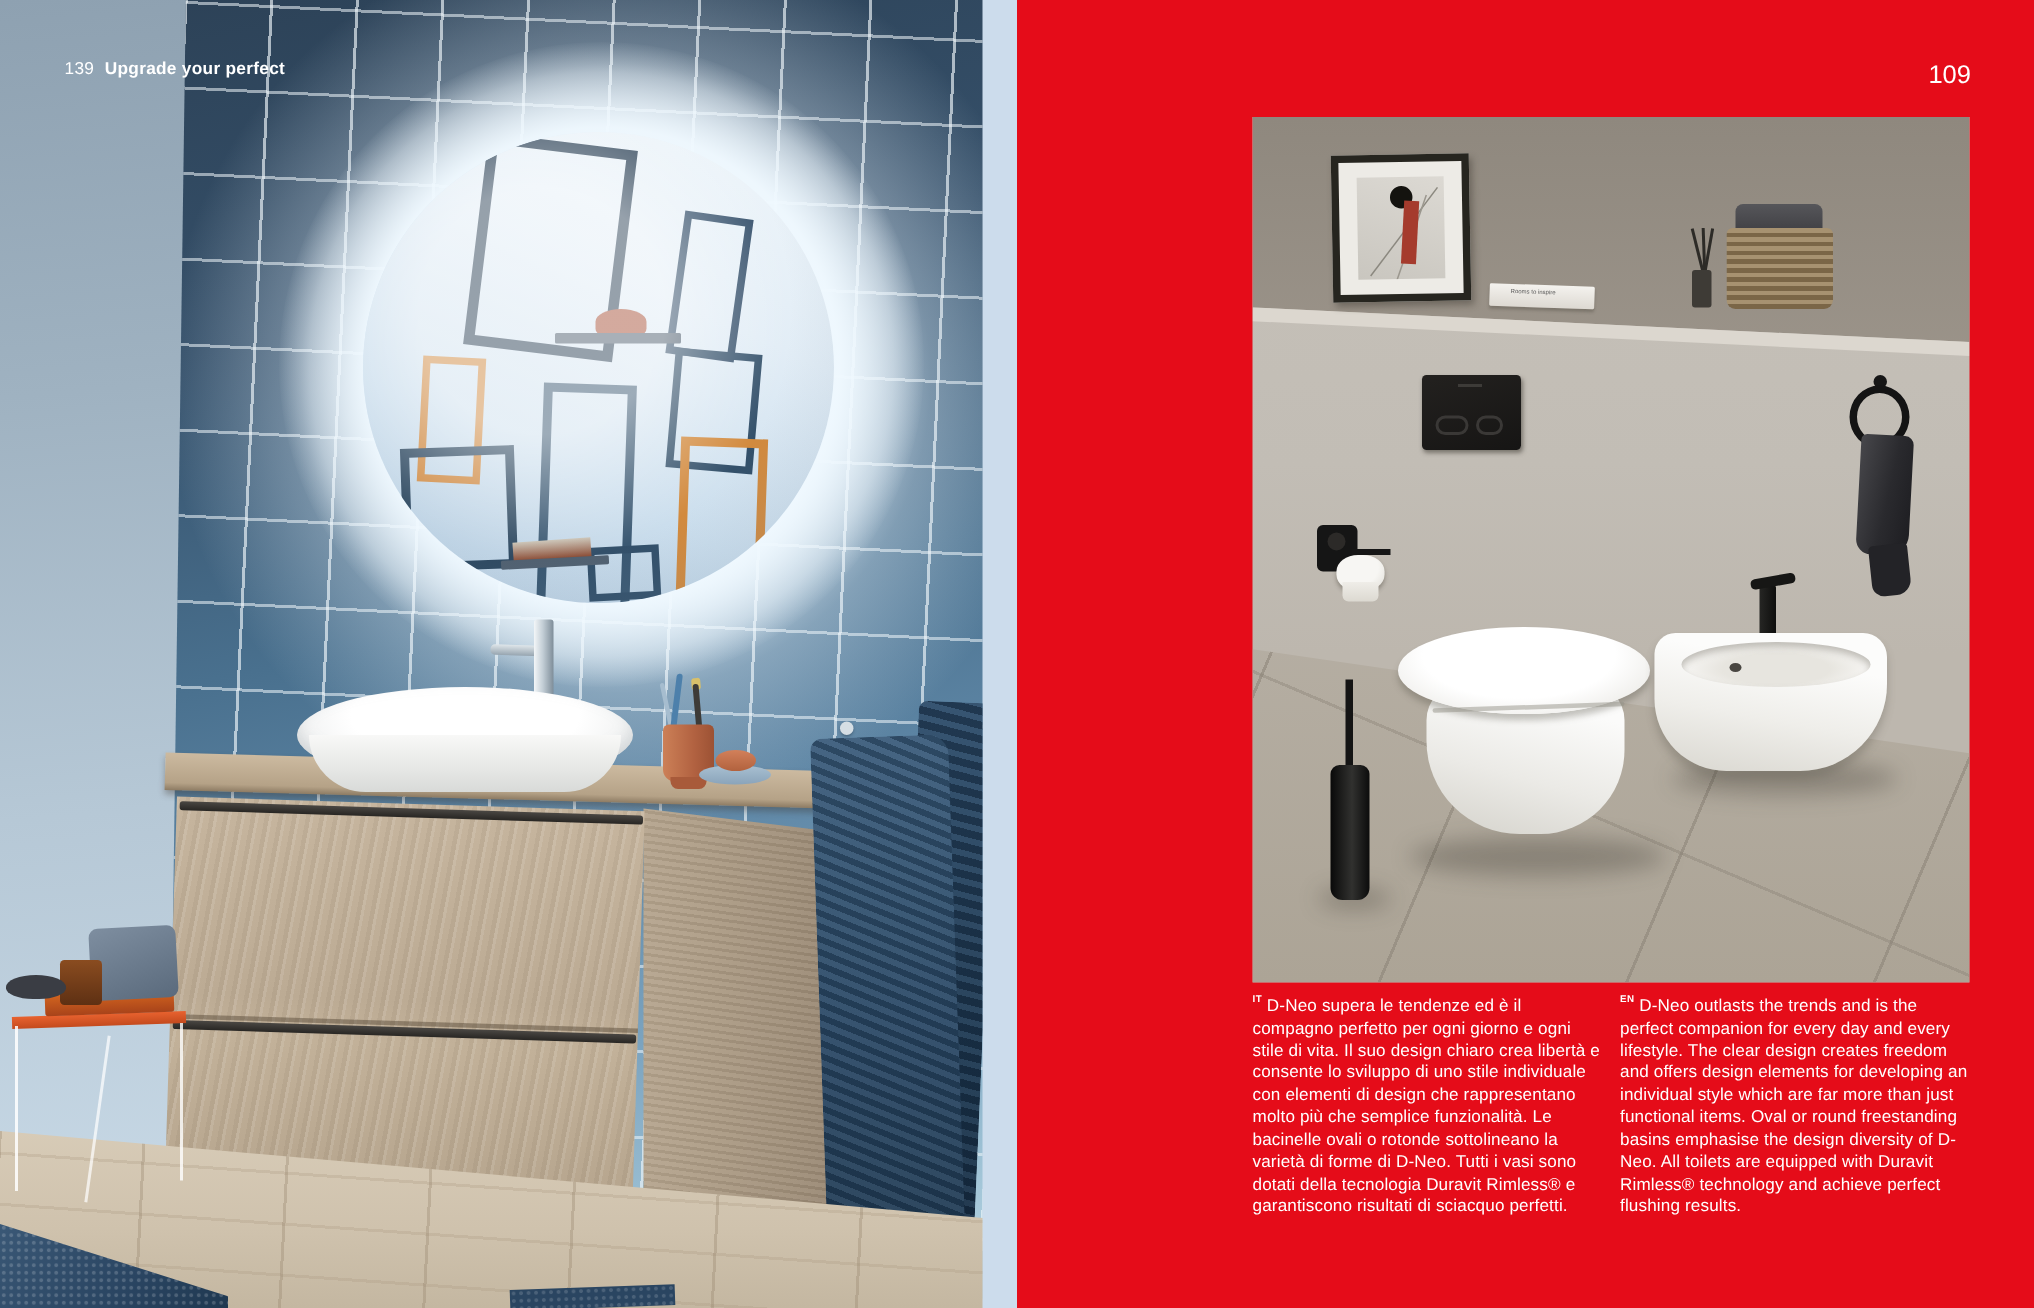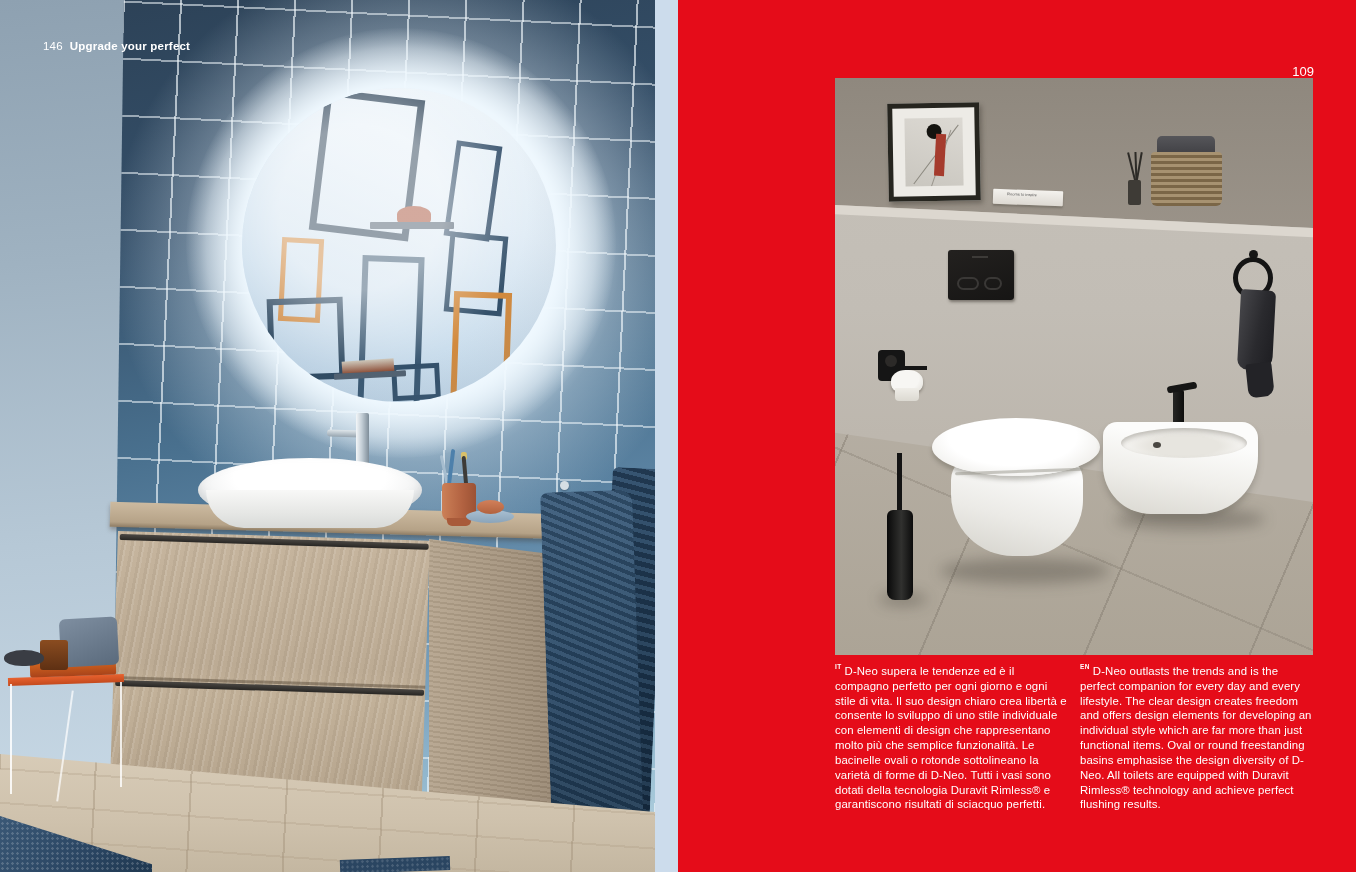--- a/index.html
+++ b/index.html
@@ -87,21 +87,21 @@
     background-size:5px 5px, 100% 100%; }
   .rug2 { left:340px; top:858px; width:110px; height:14px; transform:rotate(-2deg);
     background:radial-gradient(rgba(255,255,255,.15) 1px, rgba(0,0,0,0) 1.5px), #2a4561; background-size:5px 5px,100% 100%; }
 
   
   .page-right { left:678px; top:0; width:678px; height:872px; }
 
   .running-head { left:43px; top:40px; font-size:11.5px; color:#fff; letter-spacing:.2px; }
   .running-head .num { font-weight:400; margin-right:7px; }
   .running-head .ttl { font-weight:700; }
-  .pagenum-right { right:42px; top:40px; font-size:13px; color:#fff;margin-top:24px; }
+  .pagenum-right { right:42px; top:40px; font-size:17px; color:#fff; }
 
   
   .photo-right { left:835px; top:78px; width:478px; height:577px; overflow:hidden;
     background:linear-gradient(180deg,#c6c1b9 0%,#c2bdb5 40%,#bdb7ae 62%); }
   .pr { position:absolute; }
   .niche { left:0; top:0; width:100%; height:100%;
     clip-path:polygon(0 0, 100% 0, 100% 26%, 0 22%);
     background:linear-gradient(180deg,#8f887e 0%,#a29a90 45%,#aba399 100%); }
   .ledge { left:0; top:0; width:100%; height:100%;
     clip-path:polygon(0 22%, 100% 26%, 100% 27.6%, 0 23.6%);
@@ -296,20 +296,20 @@
     <div class="pr bidet-tap-lever"></div>
     <div class="pr bidet-body"></div>
     <div class="pr bidet-bowl"></div>
     <div class="pr bidet-hole"></div>
 
     <div class="pr brush-handle"></div>
     <div class="pr brush-can"></div>
   </div>
 
   <div class="abs running-head">
-    <span class="num">146</span><span class="ttl">Upgrade your perfect</span>
+    <span class="num">139</span><span class="ttl">Upgrade your perfect</span>
   </div>
   <div class="abs pagenum-right">109</div>
 
   <p class="abs col col-it"><span class="lang-tag">IT</span><span>D-Neo supera le tendenze ed è il compagno perfetto per ogni giorno e ogni stile di vita. Il suo design chiaro crea libertà e consente lo sviluppo di uno stile individuale con elementi di design che rappresentano molto più che semplice funzionalità. Le bacinelle ovali o rotonde sottolineano la varietà di forme di D-Neo. Tutti i vasi sono dotati della tecnologia Duravit Rimless® e garantiscono risultati di sciacquo perfetti.</span></p>
   <p class="abs col col-en"><span class="lang-tag">EN</span><span>D-Neo outlasts the trends and is the perfect companion for every day and every lifestyle. The clear design creates freedom and offers design elements for developing an individual style which are far more than just functional items. Oval or round freestanding basins emphasise the design diversity of D-Neo. All toilets are equipped with Duravit Rimless® technology and achieve perfect flushing results.</span></p>
 
 </div>
 
 </body></html>

